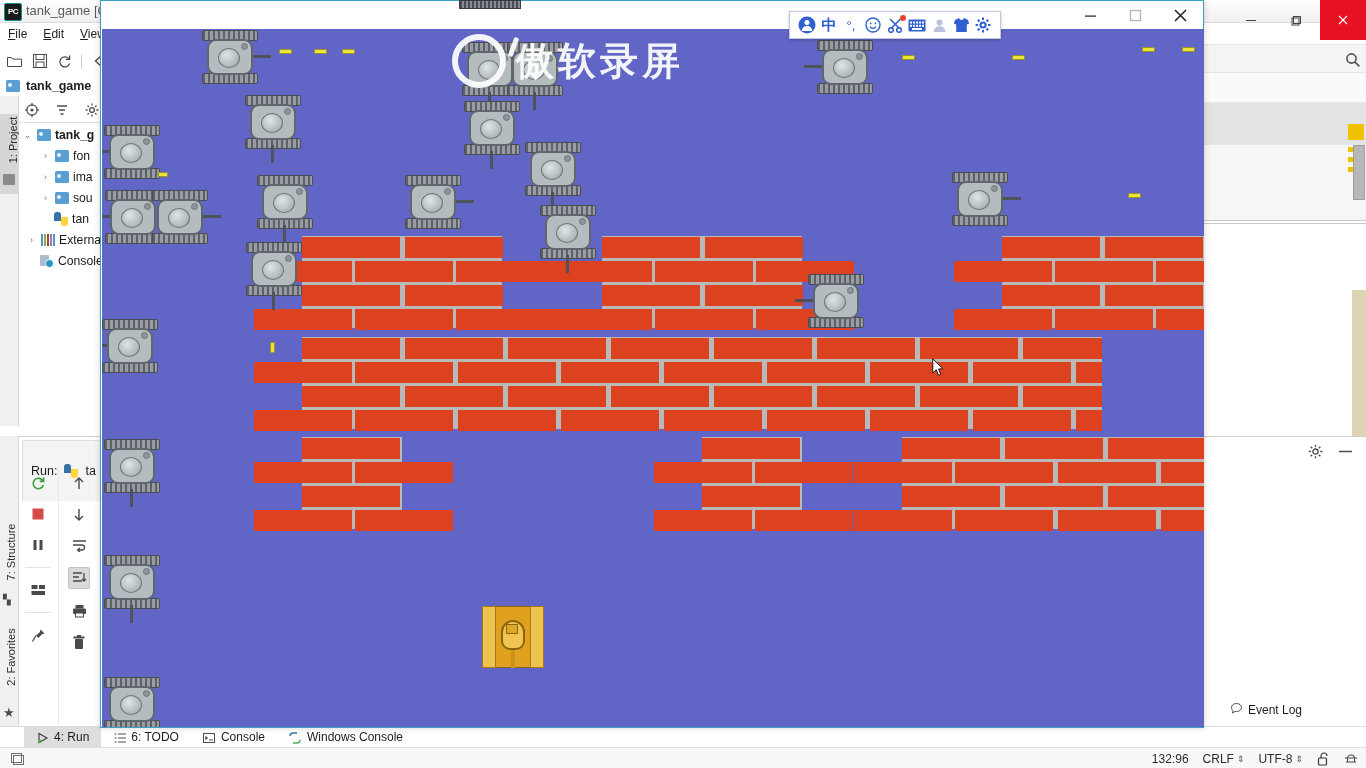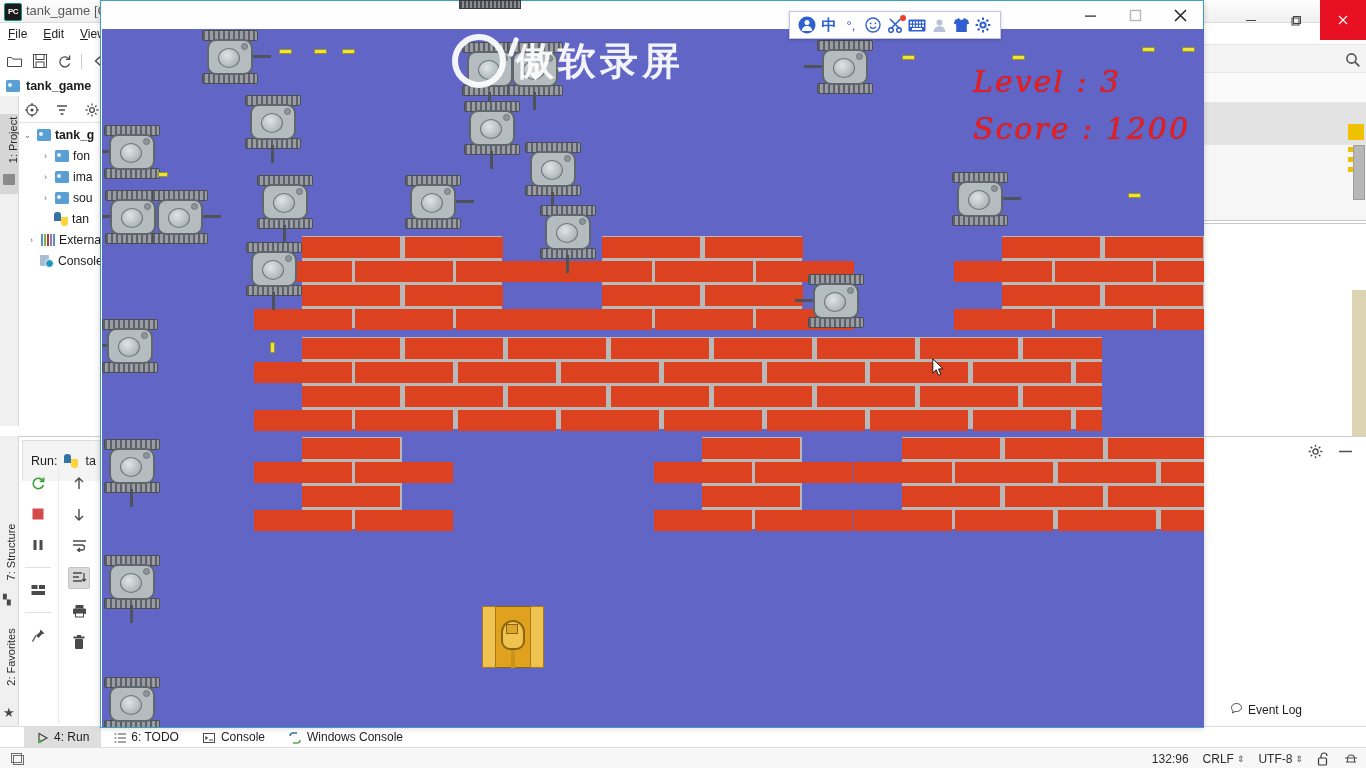--- a/index.html
+++ b/index.html
@@ -60,21 +60,21 @@
   
   .editor-bg{position:absolute;left:1204px;top:44px;width:162px;height:420px;background:#fff;}
   .ed-row{position:absolute;left:1204px;width:162px;border-top:1px solid #e6e6e6;}
   .search-ic{position:absolute;left:1345px;top:52px;width:16px;height:16px;color:#555;}
   .mk{position:absolute;right:2px;}
   .scrollthumb{position:absolute;right:1px;top:300px;width:12px;height:50px;background:#b7b7b7;border:1px solid #9e9e9e;box-sizing:border-box;}
   .tan-strip{position:absolute;right:0;top:290px;width:14px;height:170px;background:#ddd4b4;}
 
   
   .run-win{position:absolute;left:0;top:436px;width:1366px;height:292px;background:#fff;border-top:1px solid #cfcfcf;}
-  .run-tab{position:absolute;left:22px;top:440px;height:24px;padding:8px 8px;display:flex;align-items:center;gap:7px;
+  .run-tab{position:absolute;left:22px;top:440px;height:24px;padding:18px 8px;display:flex;align-items:center;gap:7px;
       background:#f4f4f4;border:1px solid #dedede;border-bottom:none;font-size:12.5px;color:#1c1c1c;}
   .run-bar-right{position:absolute;right:0;top:440px;width:70px;height:24px;display:flex;align-items:center;justify-content:flex-end;gap:14px;padding-right:12px;}
   .rbr-ic{width:16px;height:16px;color:#4d4d4d;}
   .run-side{position:absolute;left:18px;top:466px;width:82px;height:258px;border-right:1px solid #e6e6e6;display:flex;}
   .run-col{width:40px;display:flex;flex-direction:column;align-items:center;padding-top:8px;gap:13px;}
   .run-col.second{border-left:1px solid #e9e9e9;}
   .ric{width:18px;height:18px;display:flex;align-items:center;justify-content:center;color:#4a4a4a;}
   .ric.sel{background:#d9d9d9;border:1px solid #c2c2c2;box-sizing:content-box;padding:1px;border-radius:2px;}
   .hairline{width:26px;height:1px;background:#e2e2e2;}
 
@@ -863,24 +863,20 @@
       <div class="bullet" style="left:212px;top:20px;"></div>
       <div class="bullet" style="left:240px;top:20px;"></div>
       <div class="bullet" style="left:800px;top:26px;"></div>
       <div class="bullet" style="left:910px;top:26px;"></div>
       <div class="bullet" style="left:1040px;top:18px;"></div>
       <div class="bullet" style="left:1080px;top:18px;"></div>
       <div class="bullet" style="left:1026px;top:164px;"></div>
       <div class="bullet" style="left:56px;top:143px;width:10px;"></div>
       <div class="bullet" style="left:168px;top:313px;width:5px;height:11px;"></div>
 
-      <div class="hud">
-        <div>Level : 3</div>
-        <div>Score : 1200</div>
-      </div>
 
     </div>
   </div>
 
   <div class="wm">
     <div class="ring">
         <span class="tick"></span>
       </div>
     <div class="txt">傲软录屏</div>
   </div>

